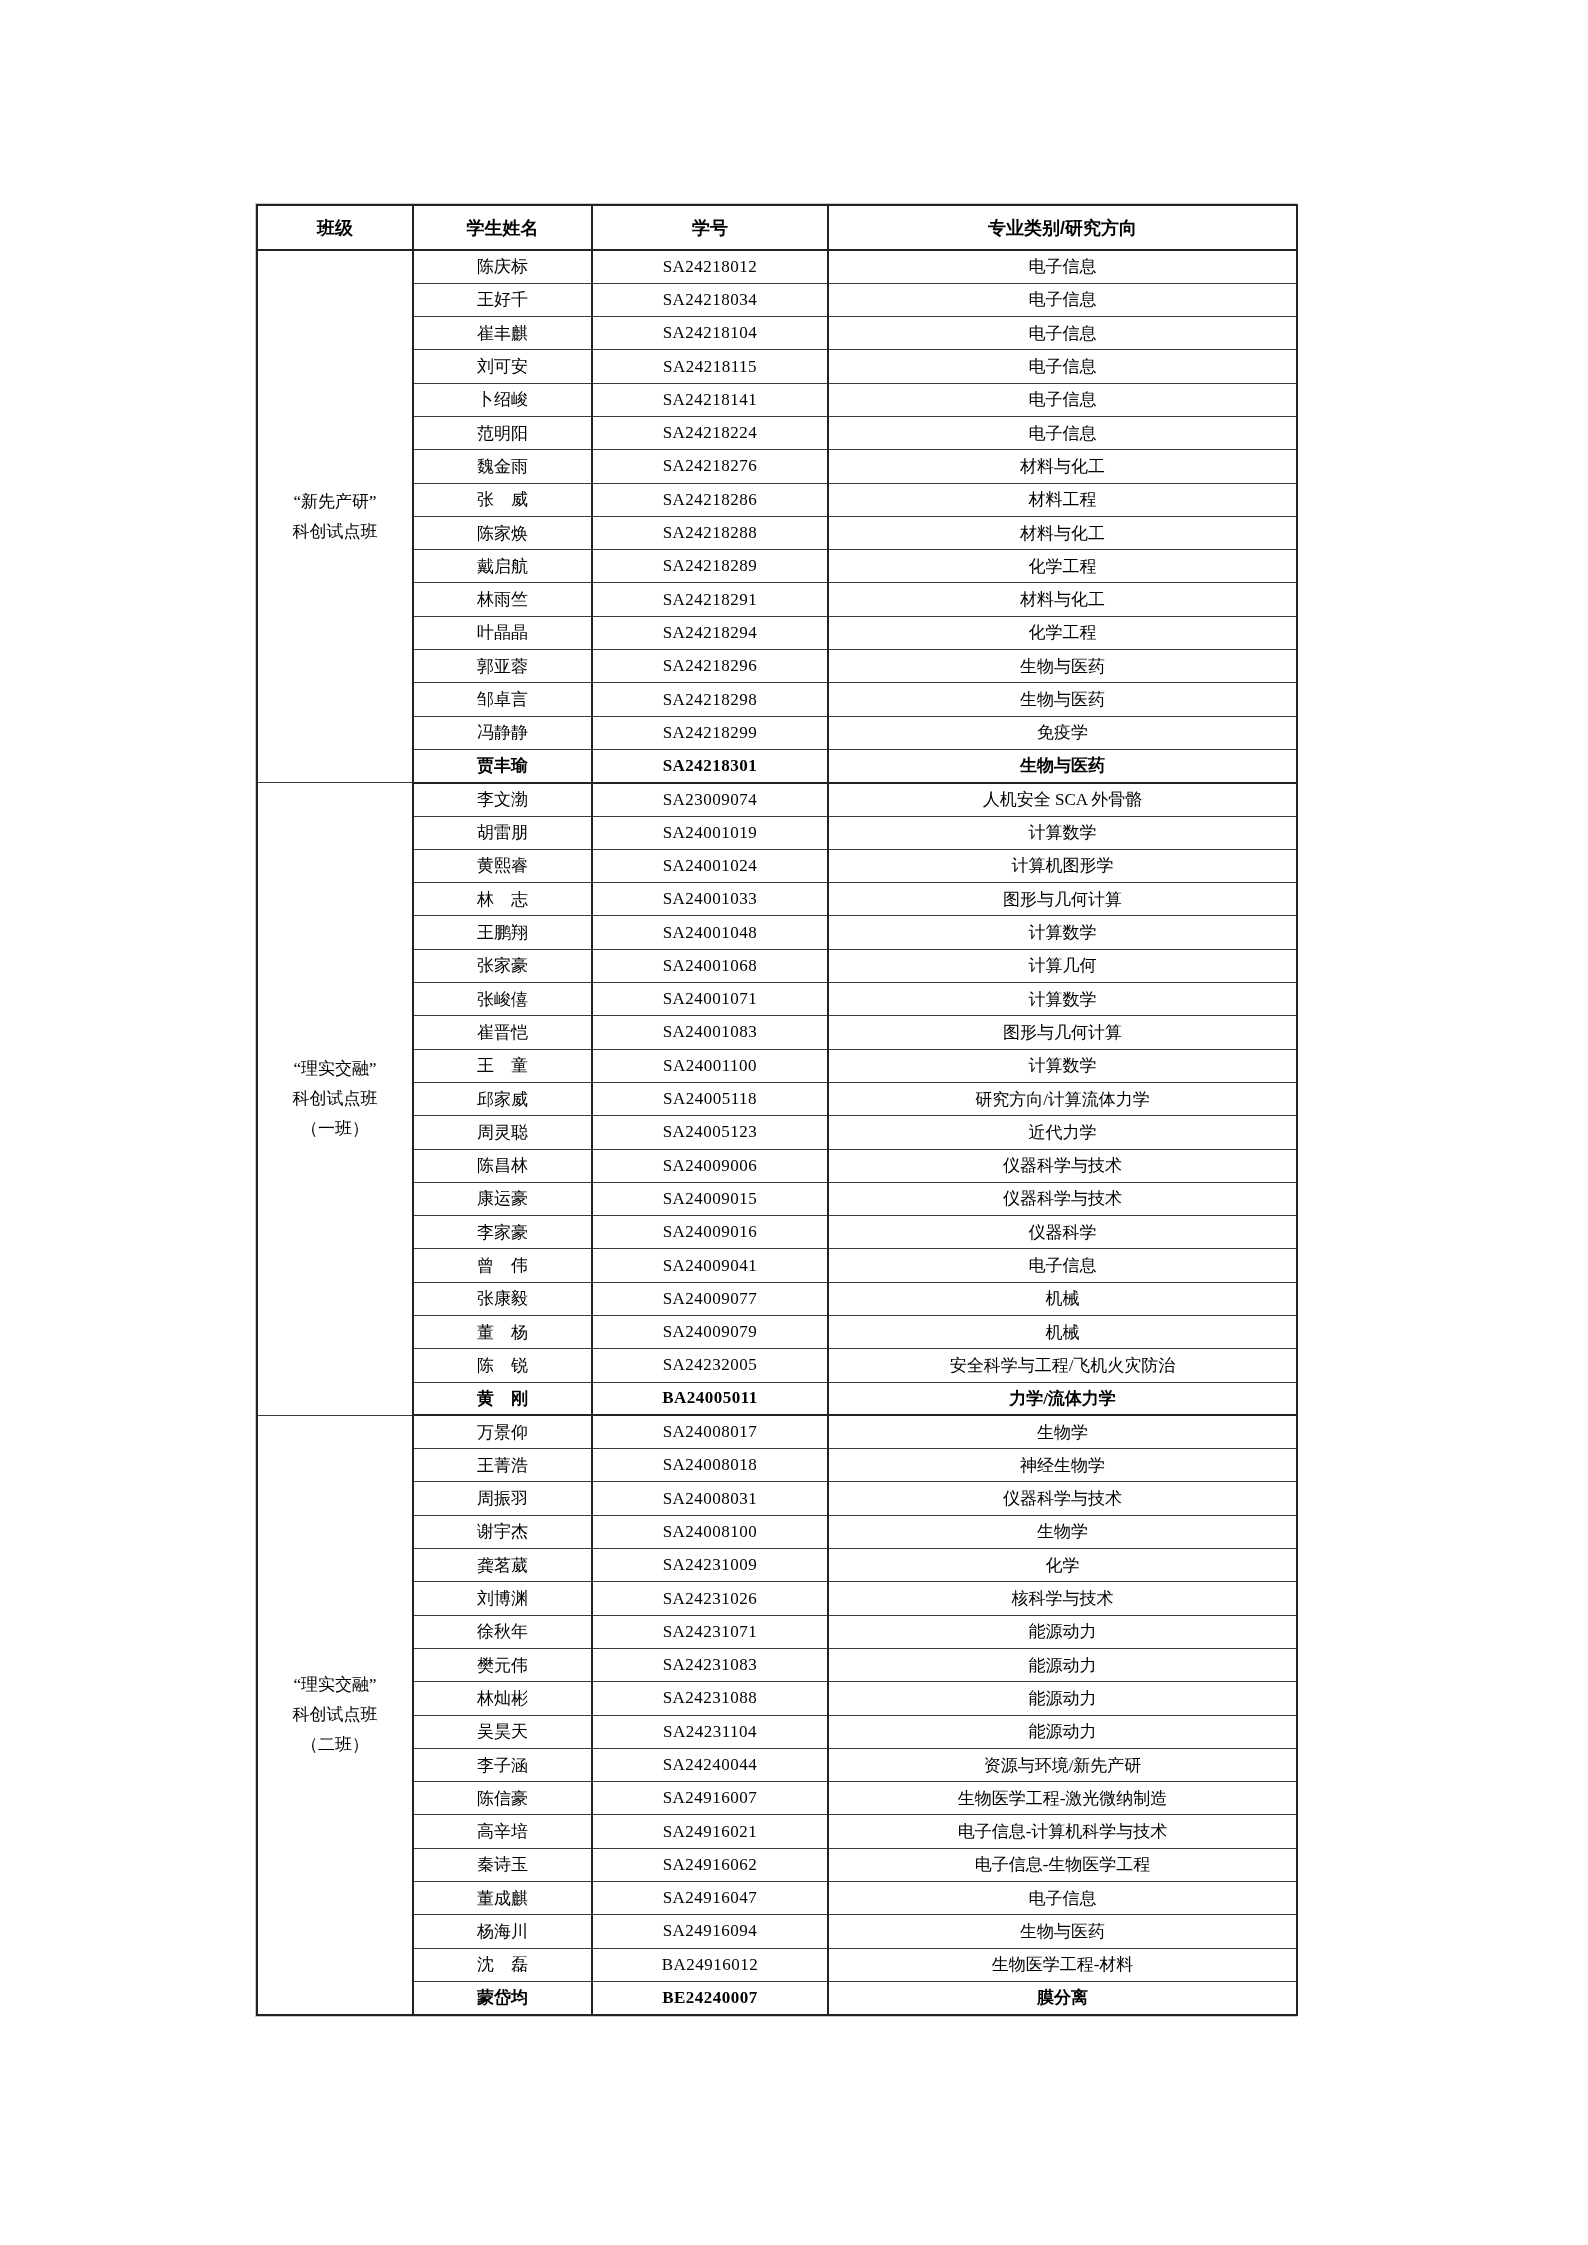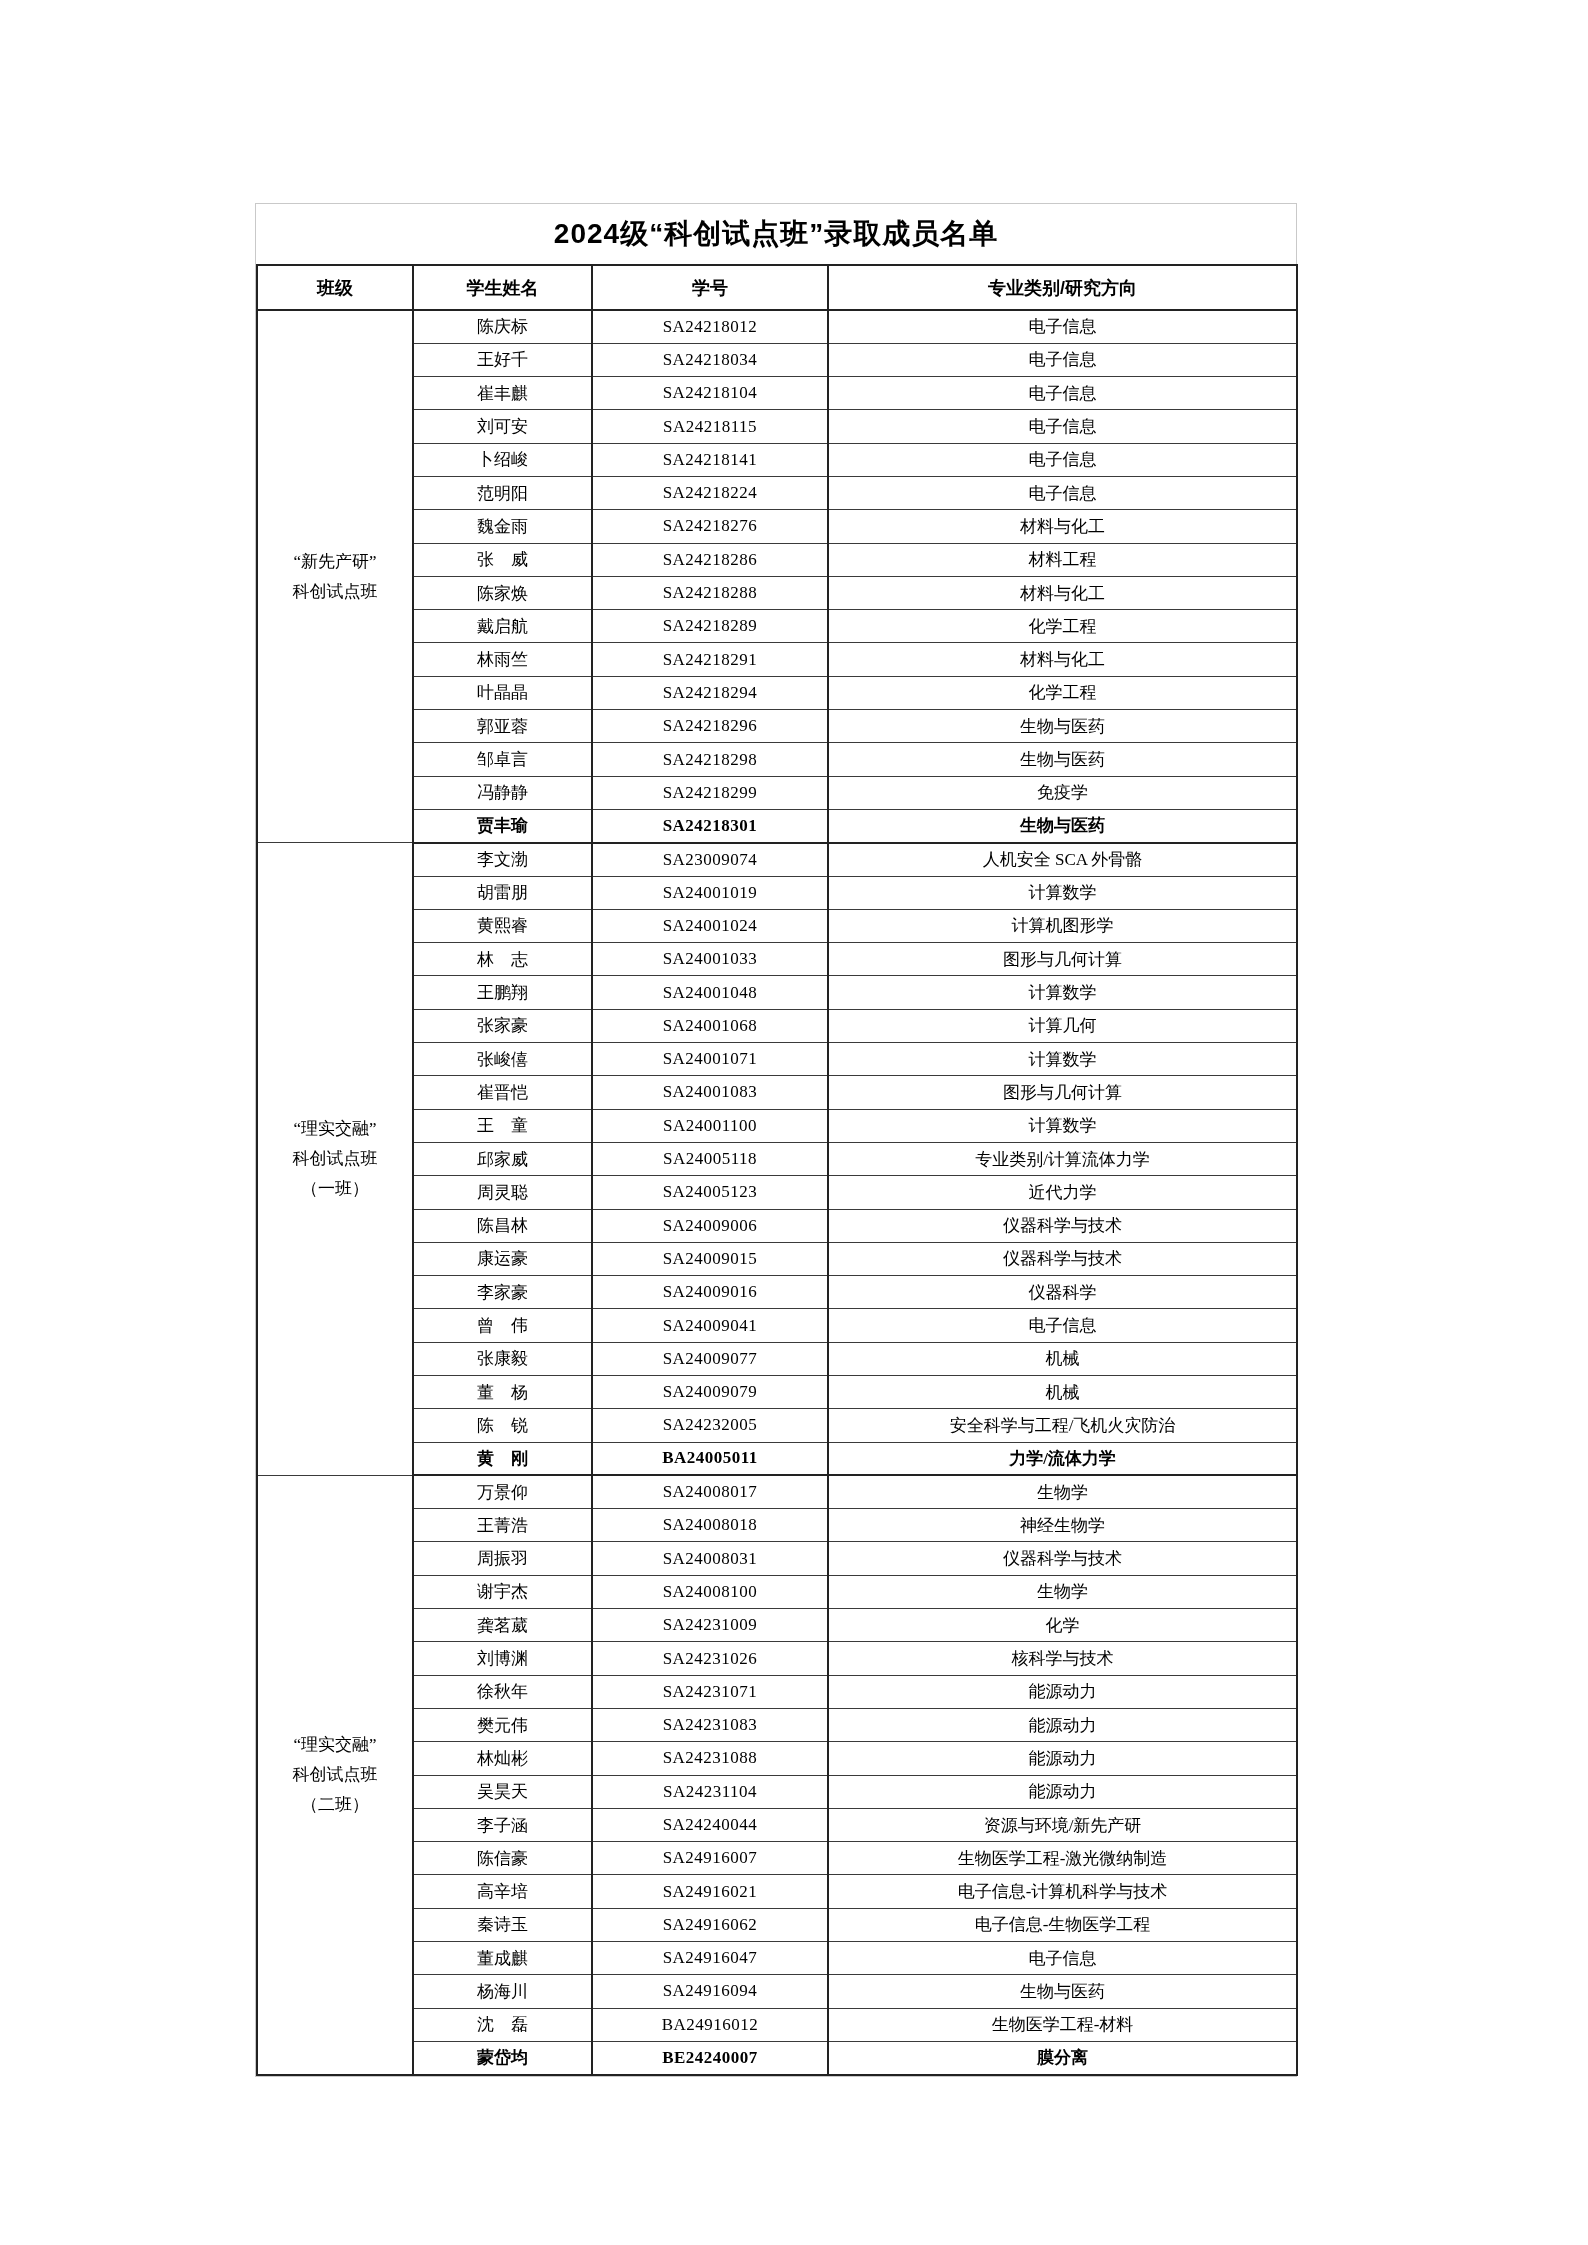--- a/index.html
+++ b/index.html
@@ -75,21 +75,20 @@
     font-size: 17px;
     line-height: 30px;
   }
   td.id-cell { letter-spacing: 0.5px; margin-left: 24px; }
 </style>
 </head>
 <body>
 
 <div class="page">
   <div class="doc-frame">
-    <div class="doc-title">2024级“科创试点班”录取成员名单</div>
     <table class="roster">
       <colgroup>
         <col style="width:156px">
         <col style="width:179px">
         <col style="width:236px">
         <col style="width:469px">
       </colgroup>
       <thead>
         <tr>
           <th>班级</th>
@@ -229,21 +228,21 @@
             <td class="major-cell">图形与几何计算</td>
           </tr>
           <tr>
             <td class="name-cell">王　童</td>
             <td class="id-cell">SA24001100</td>
             <td class="major-cell">计算数学</td>
           </tr>
           <tr>
             <td class="name-cell">邱家威</td>
             <td class="id-cell">SA24005118</td>
-            <td class="major-cell">专业类别/计算流体力学</td>
+            <td class="major-cell">研究方向/计算流体力学</td>
           </tr>
           <tr>
             <td class="name-cell">周灵聪</td>
             <td class="id-cell">SA24005123</td>
             <td class="major-cell">近代力学</td>
           </tr>
           <tr>
             <td class="name-cell">陈昌林</td>
             <td class="id-cell">SA24009006</td>
             <td class="major-cell">仪器科学与技术</td>

